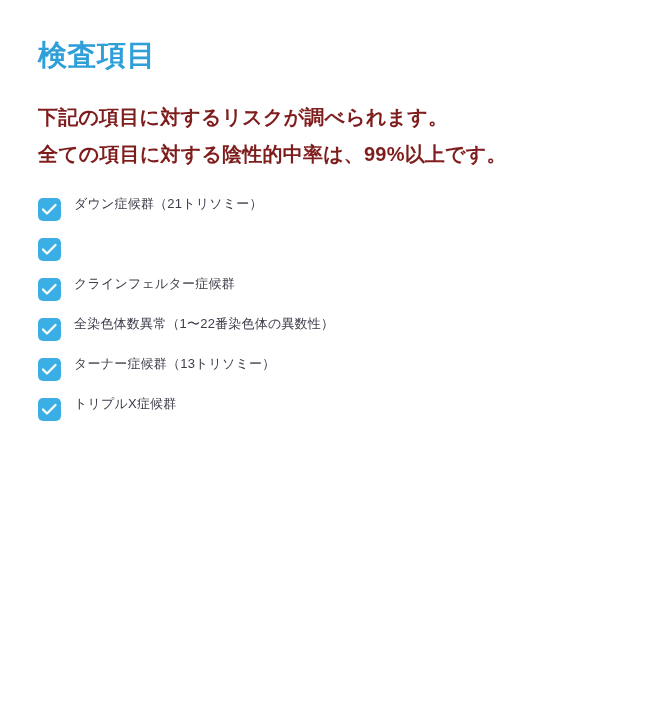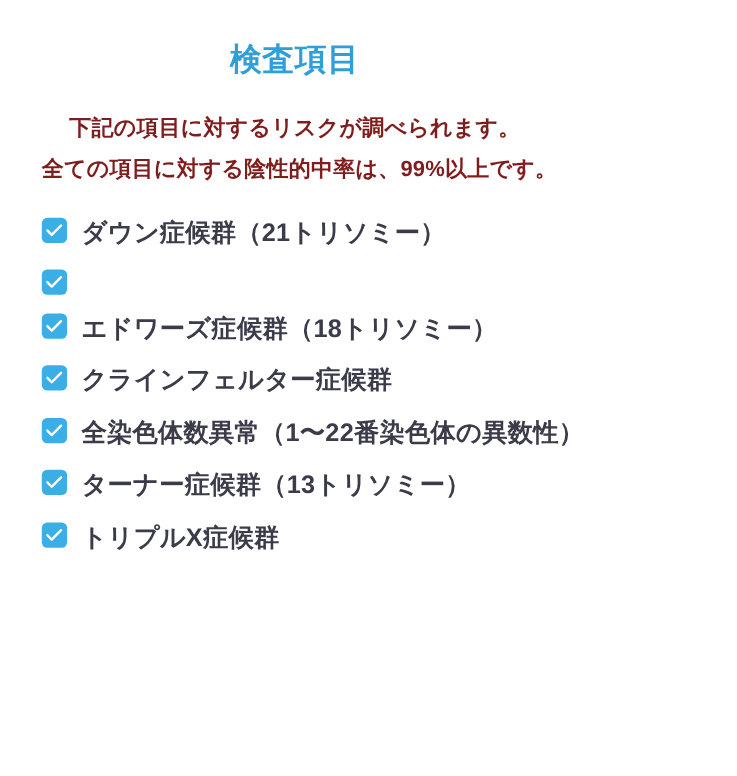--- a/index.html
+++ b/index.html
@@ -13,21 +13,20 @@
     font-family: "Liberation Sans", sans-serif;
     color: #3b3b4a;
     overflow: hidden;
   }
   .page {
     width: 534px;
     height: 705px;
     box-sizing: border-box;
     padding: 38px 36px 0 38px;
     position: relative;
-    text-align: center;
   }
   .title {
     color: #2e9fd8;
     font-size: 29px;
     font-weight: bold;
     letter-spacing: 0.5px;
     margin: 0 0 26px 0;
     line-height: 1.2;
   }
   .lead {
@@ -61,22 +60,22 @@
     margin-right: 13px;
     position: relative;
   }
   .check svg {
     position: absolute;
     left: 4px;
     top: 5px;
     display: block;
   }
   .item-label {
-    font-size: 23px;
-    font-weight: bold;
+    font-size: 13px;
+    font-weight: normal;
     line-height: 1.45;
     color: #3b3b4a;
     letter-spacing: 0.2px;
     white-space: nowrap;
   }
 </style>
 </head>
 <body>
 
 <div class="page">
@@ -103,28 +102,20 @@
           <polyline points="1,6.5 5,10.5 13.5,2" fill="none" stroke="#ffffff" stroke-width="2.2" stroke-linecap="round" stroke-linejoin="round"></polyline>
         </svg>
       </span>
     </li>
     <li class="item">
       <span class="check">
         <svg width="15" height="13" viewBox="0 0 15 13" aria-hidden="true">
           <polyline points="1,6.5 5,10.5 13.5,2" fill="none" stroke="#ffffff" stroke-width="2.2" stroke-linecap="round" stroke-linejoin="round"></polyline>
         </svg>
       </span>
-      <span class="item-label">エドワーズ症候群（18トリソミー）</span>
-    </li>
-    <li class="item">
-      <span class="check">
-        <svg width="15" height="13" viewBox="0 0 15 13" aria-hidden="true">
-          <polyline points="1,6.5 5,10.5 13.5,2" fill="none" stroke="#ffffff" stroke-width="2.2" stroke-linecap="round" stroke-linejoin="round"></polyline>
-        </svg>
-      </span>
       <span class="item-label">クラインフェルター症候群</span>
     </li>
     <li class="item">
       <span class="check">
         <svg width="15" height="13" viewBox="0 0 15 13" aria-hidden="true">
           <polyline points="1,6.5 5,10.5 13.5,2" fill="none" stroke="#ffffff" stroke-width="2.2" stroke-linecap="round" stroke-linejoin="round"></polyline>
         </svg>
       </span>
       <span class="item-label">全染色体数異常（1〜22番染色体の異数性）</span>
     </li>

